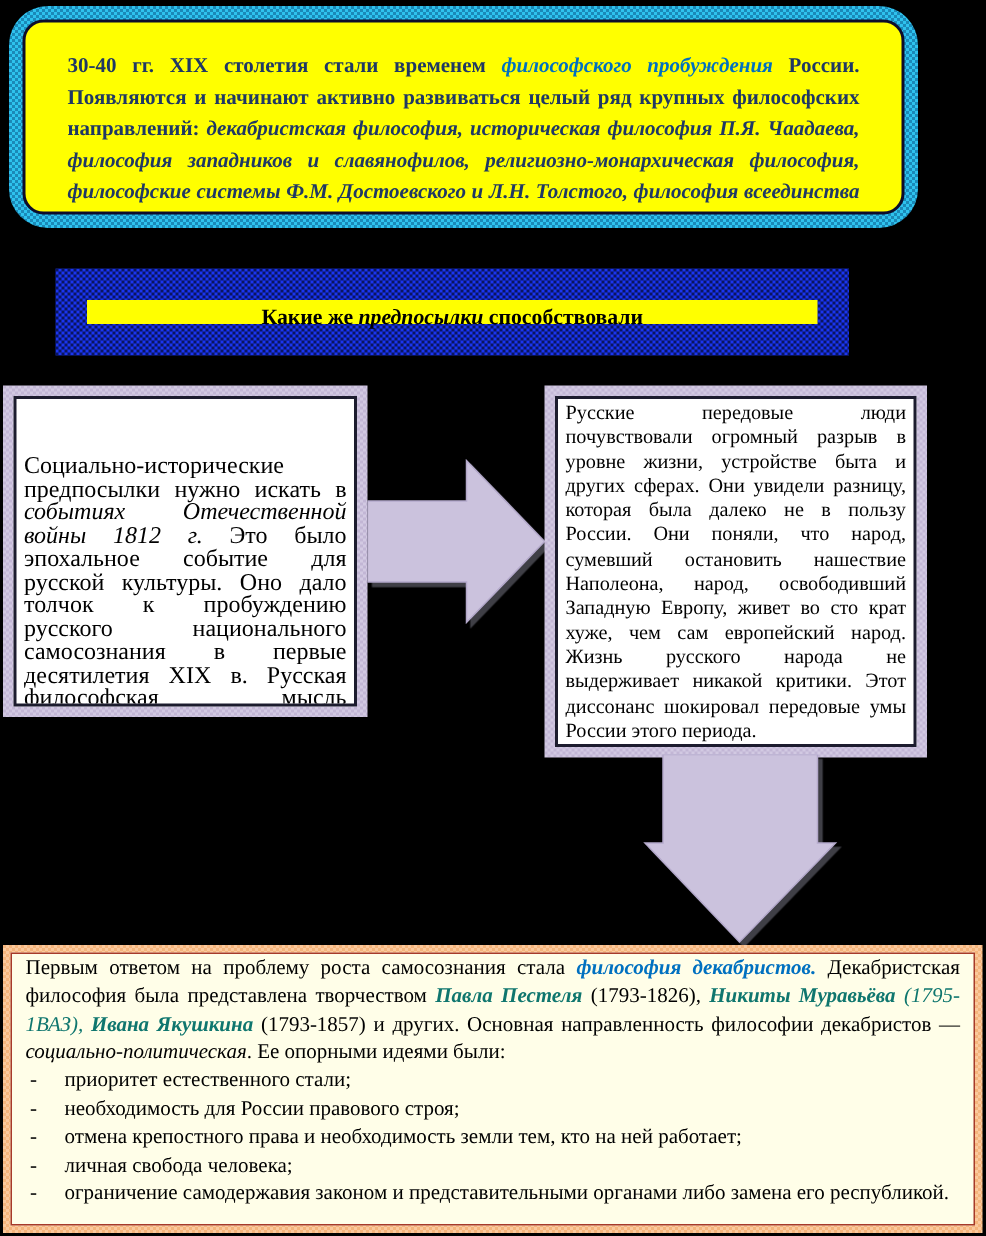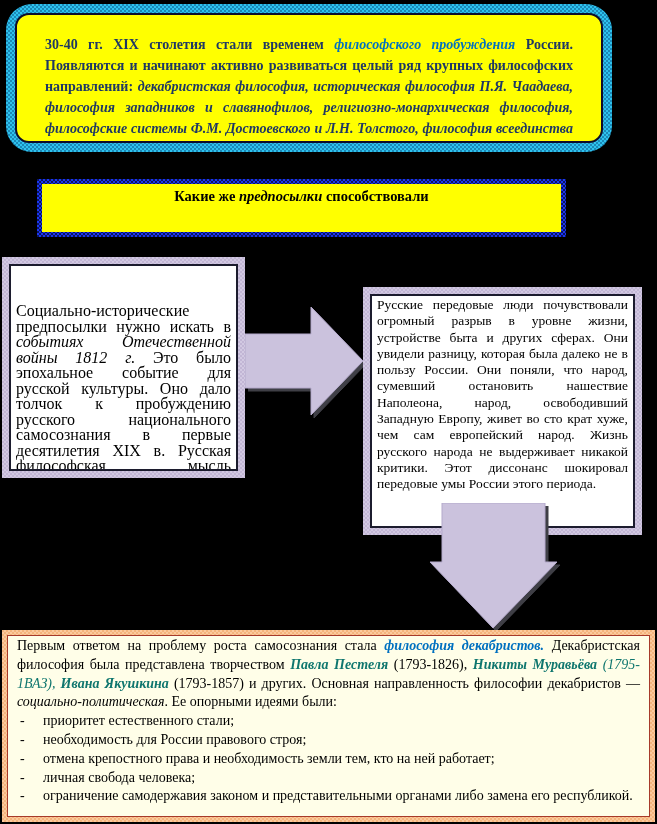--- a/index.html
+++ b/index.html
@@ -21,35 +21,35 @@
     margin:16px; font-size:14px; font-weight:bold; color:#1f3864;
     text-align:justify; line-height:21px;
   }
   .accent-blue { color:#0070c0; }
   .italic { font-style:italic; }
   .bold { font-weight:bold;font-family:Liberation Serif, serif; }
   .red { color:#0f766e; }
   
   .question-outer {
     position:absolute; left:37px; top:179px; width:529px; height:58px;
-    box-sizing:border-box; padding:5px;
+    box-sizing:border-box; padding:21px;
     background:repeating-conic-gradient(#1a35f0 0% 25%, #0a1560 0% 50%) 0 0/4px 4px;
   }
   .question-inner {
     width:100%; height:100%; box-sizing:border-box; background:#ffff00;
     text-align:center; color:#000; font-weight:bold; font-size:14.5px; padding-top:2px;
   }
   .question-inner p { margin:0; line-height:21px; }
   
   .panel {
     position:absolute; box-sizing:border-box; padding:7px;
     background:repeating-conic-gradient(#d2c9e2 0% 25%, #c2b6d5 0% 50%) 0 0/4px 4px;
   }
   .left-panel  { left:2px;   top:257px; width:243px; height:221px; }
-  .right-panel { left:363px; top:257px; width:279px; height:248px;margin-top:30px; }
+  .right-panel { left:363px; top:257px; width:255px; height:248px; }
   .panel-inner {
     width:100%; height:100%; box-sizing:border-box; background:#ffffff;
     border:2px solid #1c1c2e; padding:1px 5px; overflow:hidden;
   }
   .panel-text { margin:0; color:#000; text-align:justify; }
   .left-panel  .panel-text { font-size:16px;   line-height:15.5px;margin-top:36px; }
   .right-panel .panel-text { font-size:13.5px; line-height:16.3px; }
   
   .arrow { position:absolute; filter:drop-shadow(3px 3px 0 #3f3f46); }
   .right-arrow { left:245px; top:302px; }

